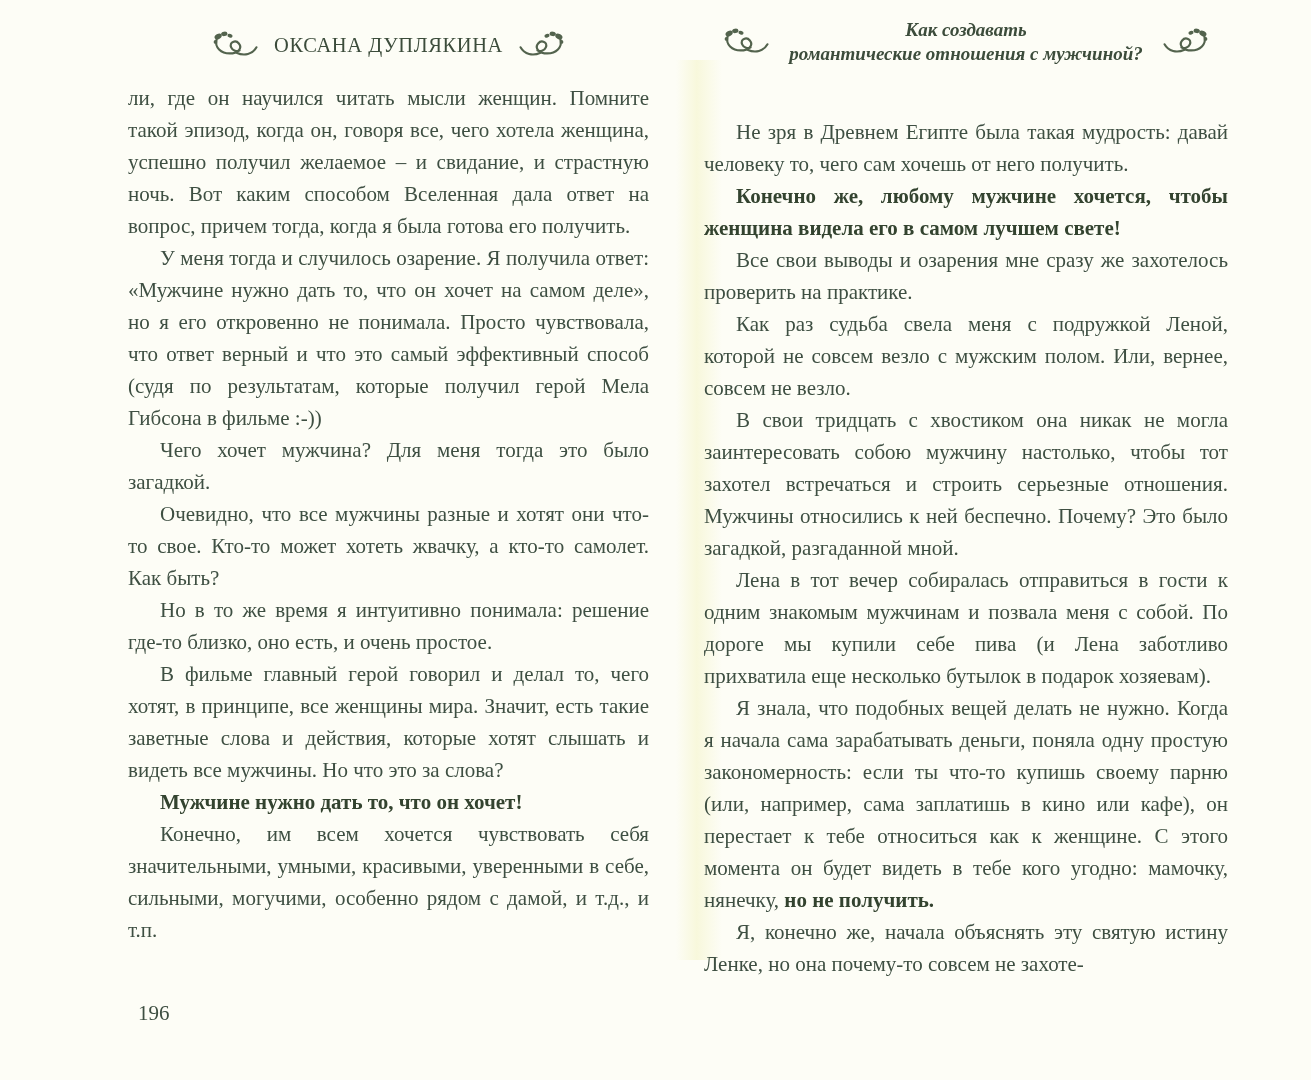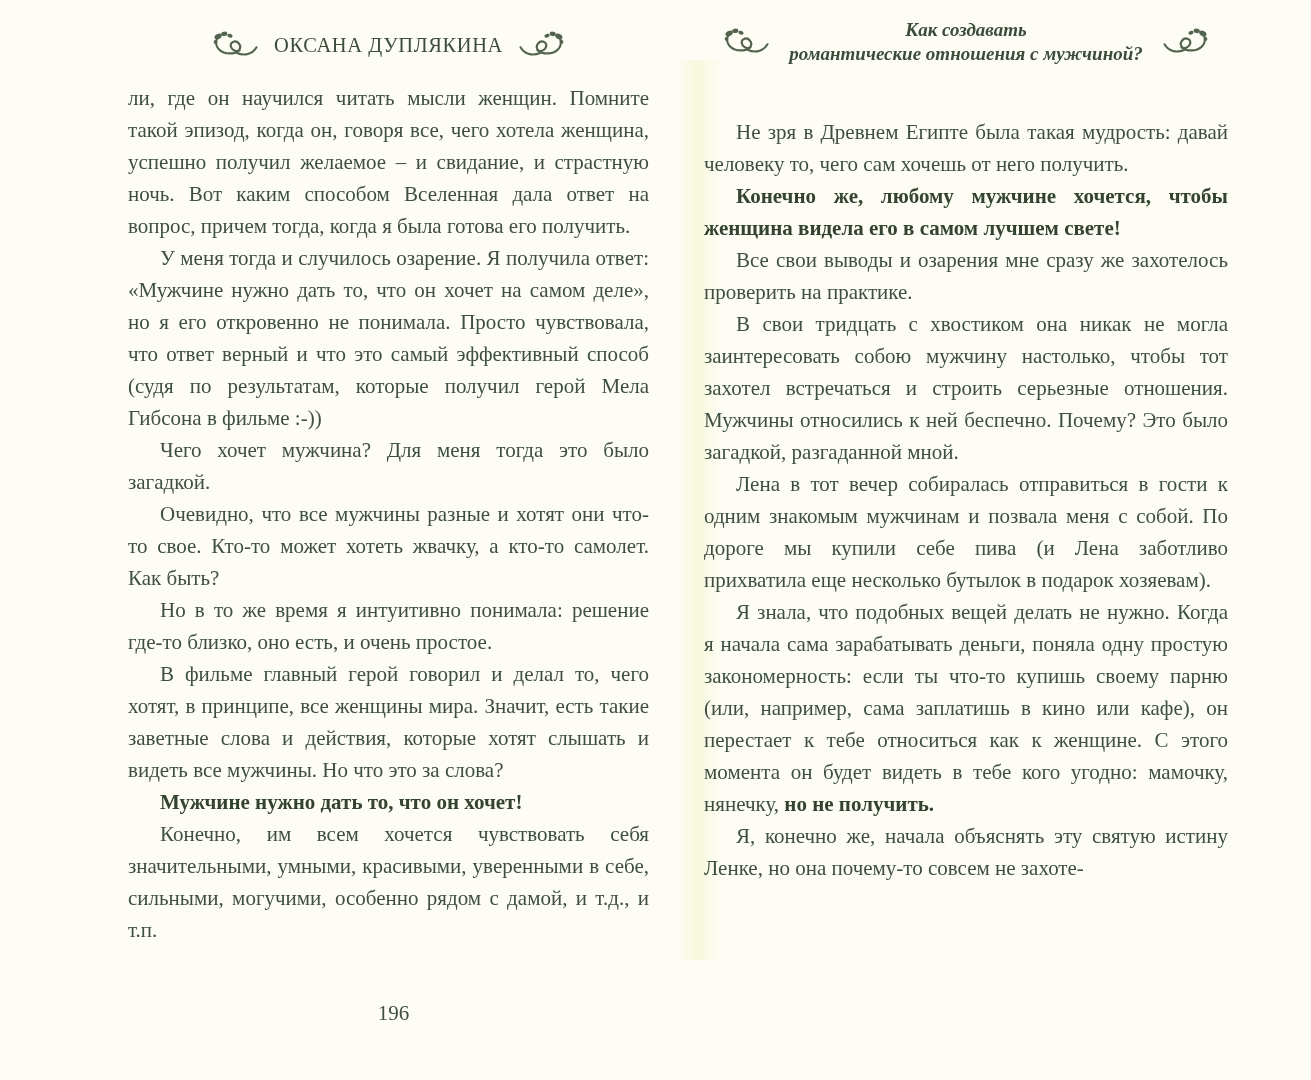--- a/index.html
+++ b/index.html
@@ -71,21 +71,21 @@
 
   .page-body p {
     margin: 0;
     text-indent: 32px;
   }
   .page-body p.no-indent { text-indent: 0; }
   .page-body .b { font-weight: bold; color: #33432f; }
 
   .folio {
     position: absolute; top: 1001px; left: 10px; right: 0;
-    text-align: center;
+    text-align: left;
     font-size: 21px;
     color: #3e4f42;
   }
 </style>
 </head>
 <body>
 
 <div class="spread">
 
   <div class="page page-left">
@@ -168,20 +168,21 @@
             <circle cx="4.5" cy="15" r="2.4"></circle>
           </g>
         </svg>
       </span>
     </div>
 
     <div class="page-body">
         <p><span>Не зря в Древнем Египте была такая мудрость: давай человеку то, чего сам хочешь от него получить.</span></p>
         <p><span class="b">Конечно же, любому мужчине хочется, чтобы женщина видела его в самом лучшем свете!</span></p>
         <p><span>Все свои выводы и озарения мне сразу же захотелось проверить на практике.</span></p>
+        <p><span>Как раз судьба свела меня с подружкой Леной, которой не совсем везло с мужским полом. Или, вернее, совсем не везло.</span></p>
         <p><span>В свои тридцать с хвостиком она никак не могла заинтересовать собою мужчину настолько, чтобы тот захотел встречаться и строить серьезные отношения. Мужчины относились к ней беспечно. Почему? Это было загадкой, разгаданной мной.</span></p>
         <p><span>Лена в тот вечер собиралась отправиться в гости к одним знакомым мужчинам и позвала меня с собой. По дороге мы купили себе пива (и Лена заботливо прихватила еще несколько бутылок в подарок хозяевам).</span></p>
         <p><span>Я знала, что подобных вещей делать не нужно. Когда я начала сама зарабатывать деньги, поняла одну простую закономерность: если ты что-то купишь своему парню (или, например, сама заплатишь в кино или кафе), он перестает к тебе относиться как к женщине. С этого момента он будет видеть в тебе кого угодно: мамочку, нянечку, </span><span class="b">но не получить.</span></p>
         <p><span>Я, конечно же, начала объяснять эту святую истину Ленке, но она почему-то совсем не захоте-</span></p>
       </div>
 
   </div>
 
 </div>
 

